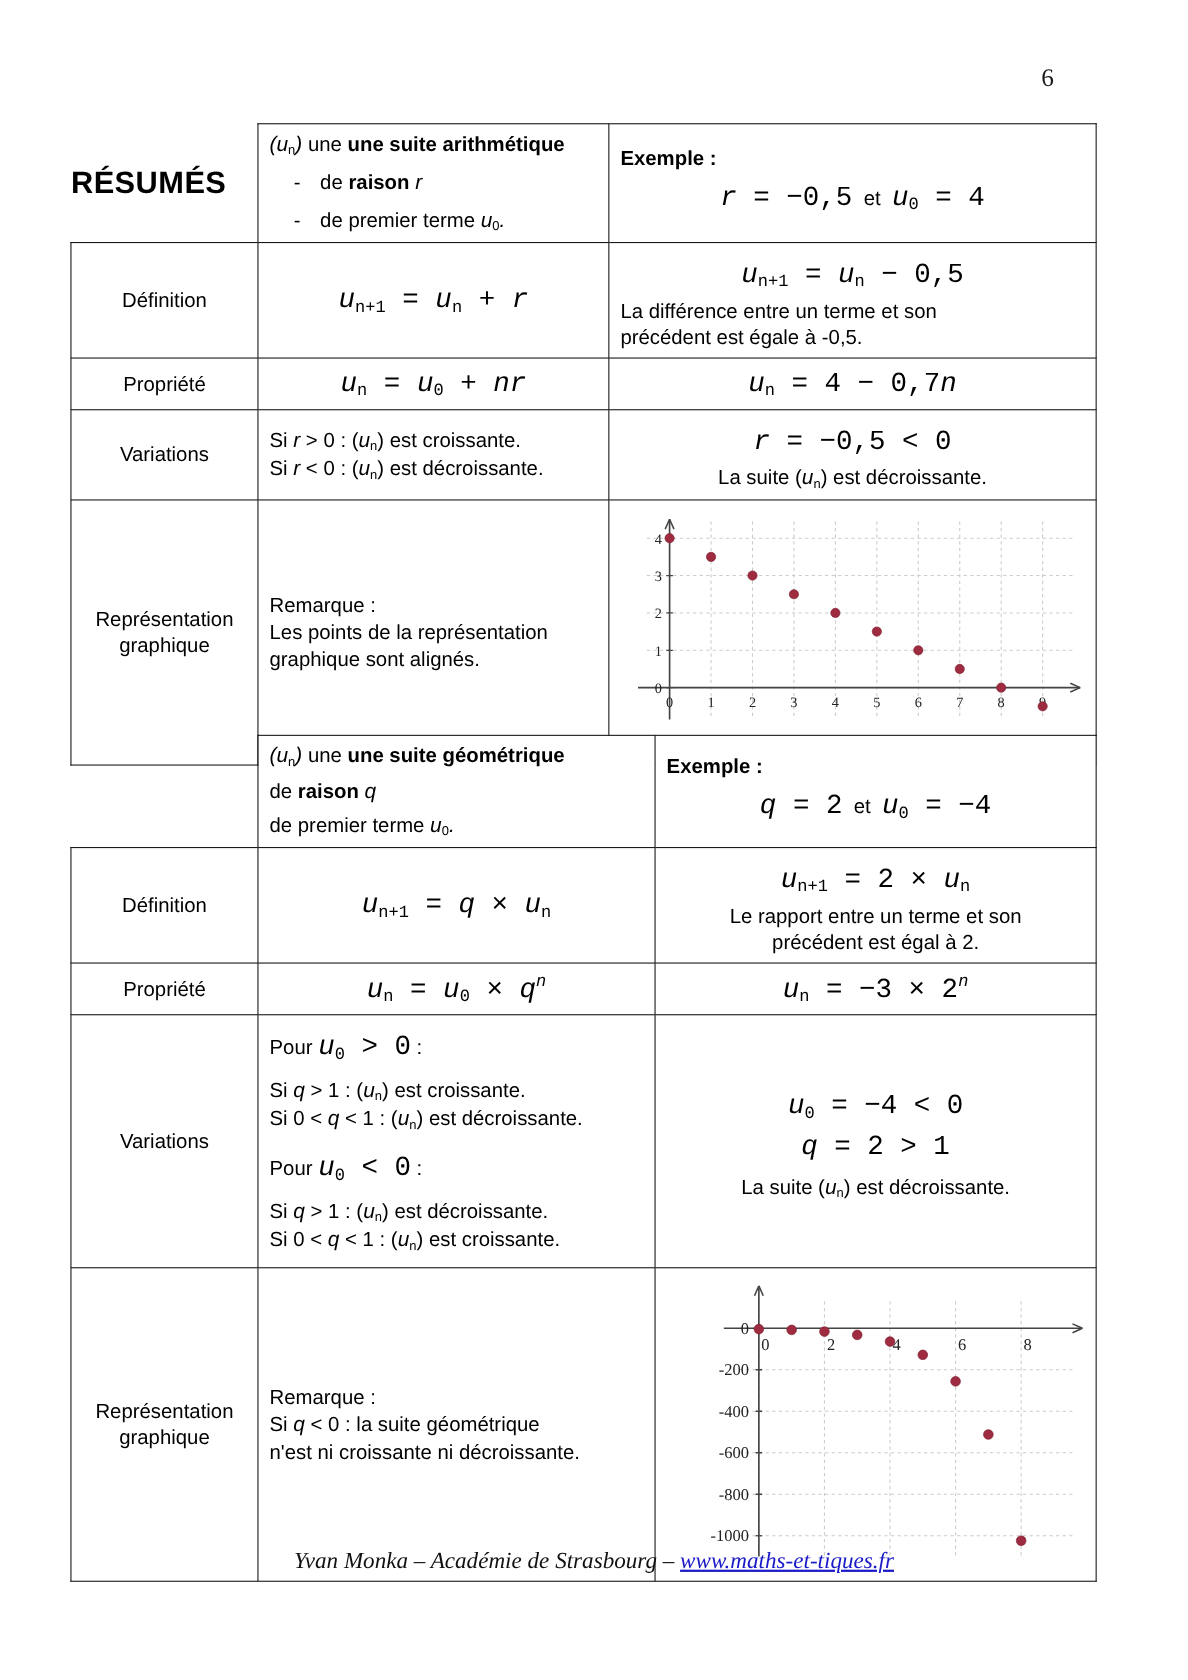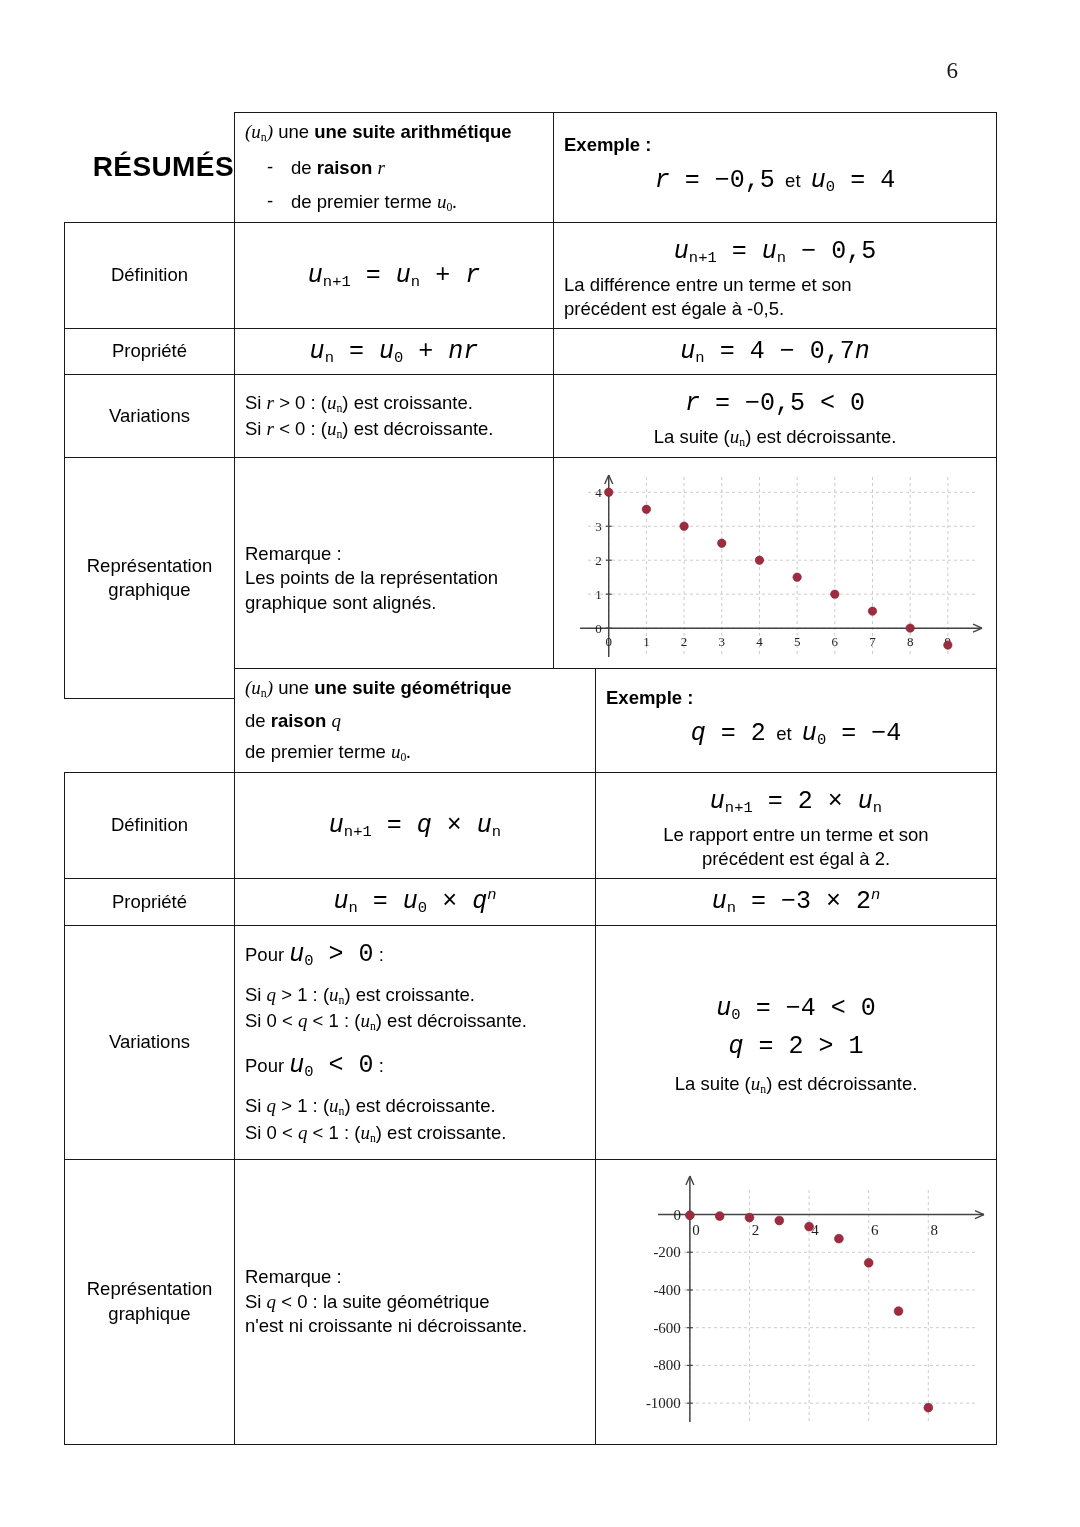--- a/index.html
+++ b/index.html
@@ -68,36 +68,36 @@
   
   #table-geom { left: 64px; top: 668px; width: 932px; }
   #table-geom col.c1 { width: 170px; }
   #table-geom col.c2 { width: 361px; }
   #table-geom col.c3 { width: 401px; }
 
   .resumes-title {
     font-size: 28px;
     font-weight: bold;
     letter-spacing: 0.4px;
-    text-align: right;
+    text-align: left;
     white-space: nowrap;
   }
 
   
   .math {
     font-family: Liberation Mono, monospace;
     font-style: italic;
     font-size: 25px;
     white-space: nowrap;
   }
   .math .num, .math .op {
     font-style: normal;
   }
   .math-sm {
-    font-family: Liberation Serif, serif;
+    font-family: Liberation Sans, sans-serif;
     font-style: italic;
     font-size: 19px;
   }
   sub {
     font-size: 0.62em;
     vertical-align: -0.28em;
     font-style: normal;
   }
   sup {
     font-size: 0.62em;
@@ -458,14 +458,17 @@
                 <circle cx="268.7058823529412" cy="94.80650406504066" r="4.4" fill="#9e2b3f" stroke="#7d1f30" stroke-width="0.6"></circle>
                 <circle cx="298.5098039215686" cy="143.09268292682927" r="4.4" fill="#9e2b3f" stroke="#7d1f30" stroke-width="0.6"></circle>
                 <circle cx="328.3137254901961" cy="239.6650406504065" r="4.4" fill="#9e2b3f" stroke="#7d1f30" stroke-width="0.6"></circle>
               </svg>
           </div>
         </td>
       </tr>
     </tbody>
   </table>
 
+  <div class="footer">
+    <span>Yvan Monka – Académie de Strasbourg – </span><span class="url">www.maths-et-tiques.fr</span>
+  </div>
 
 </div>
 
 </body></html>

